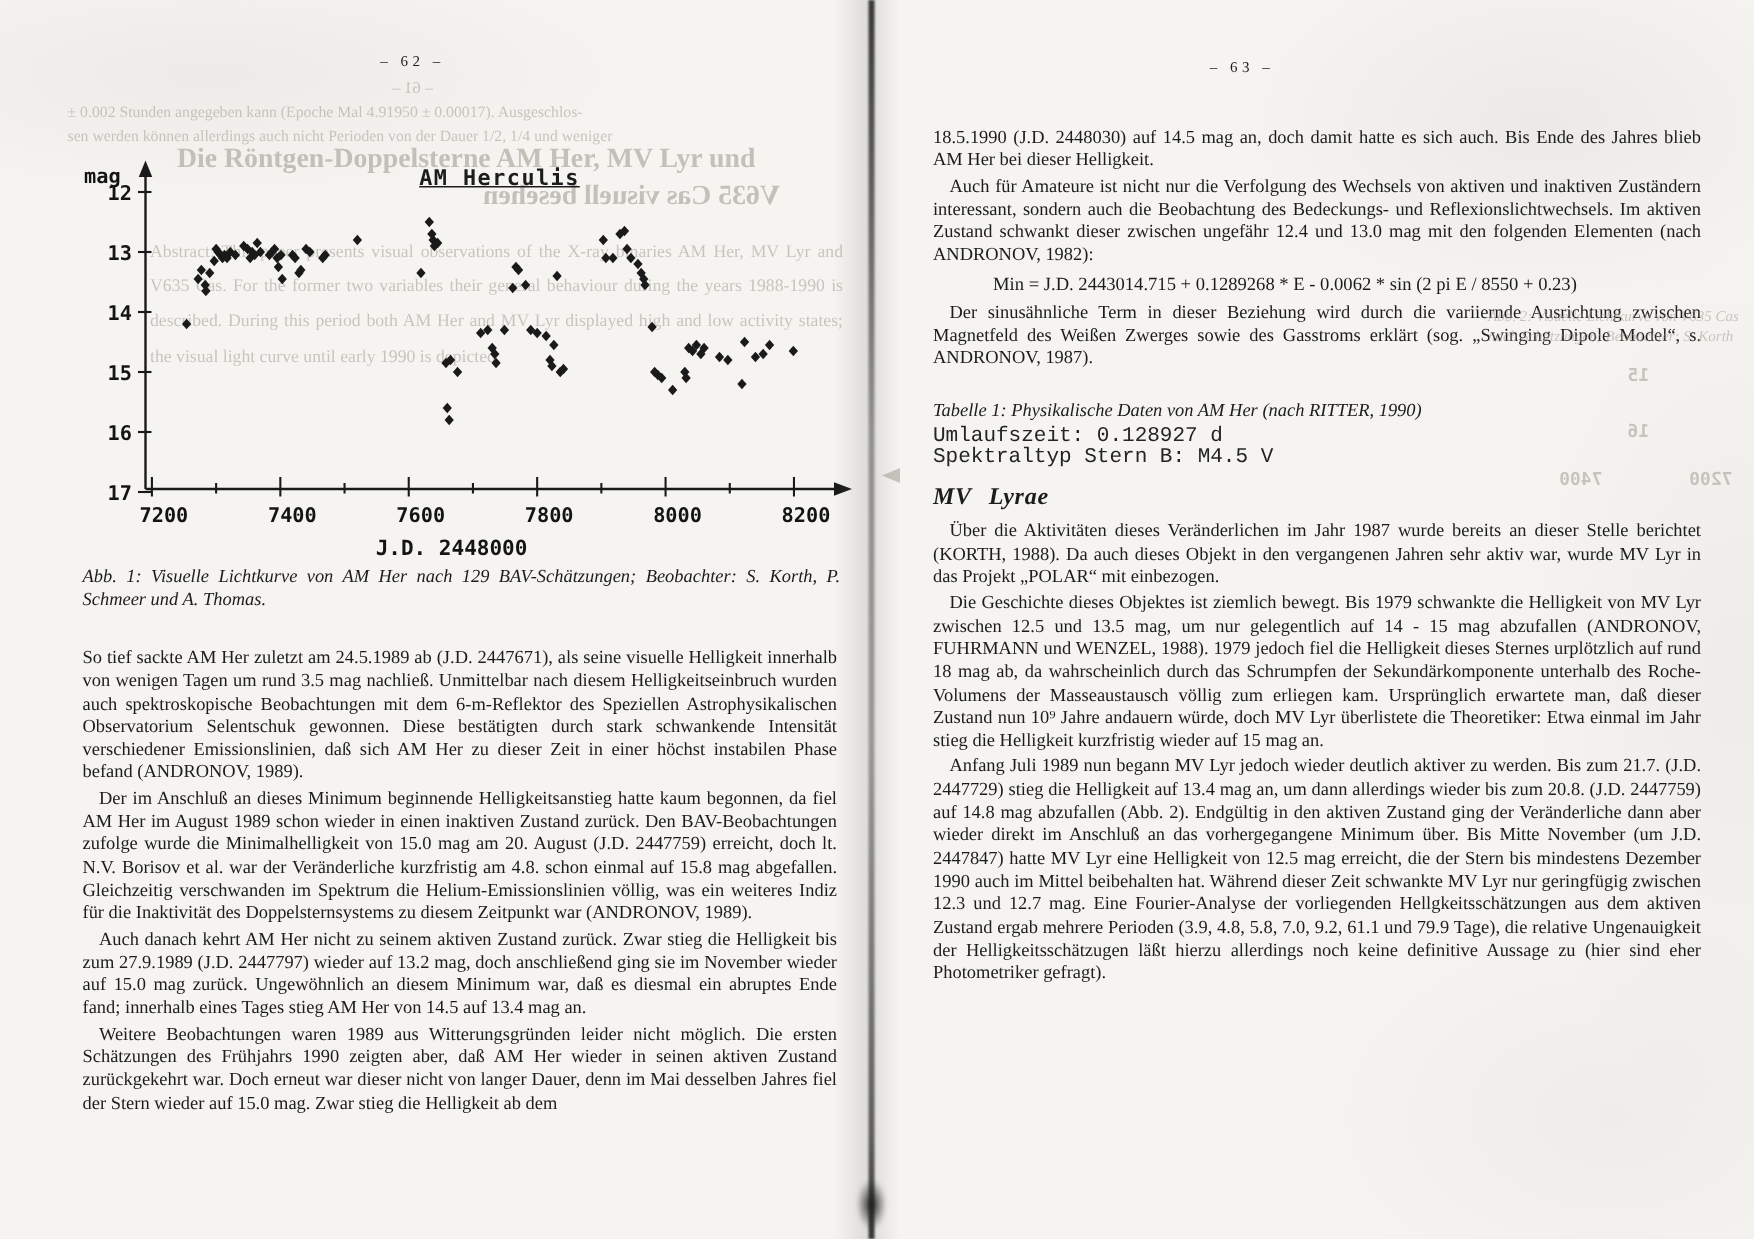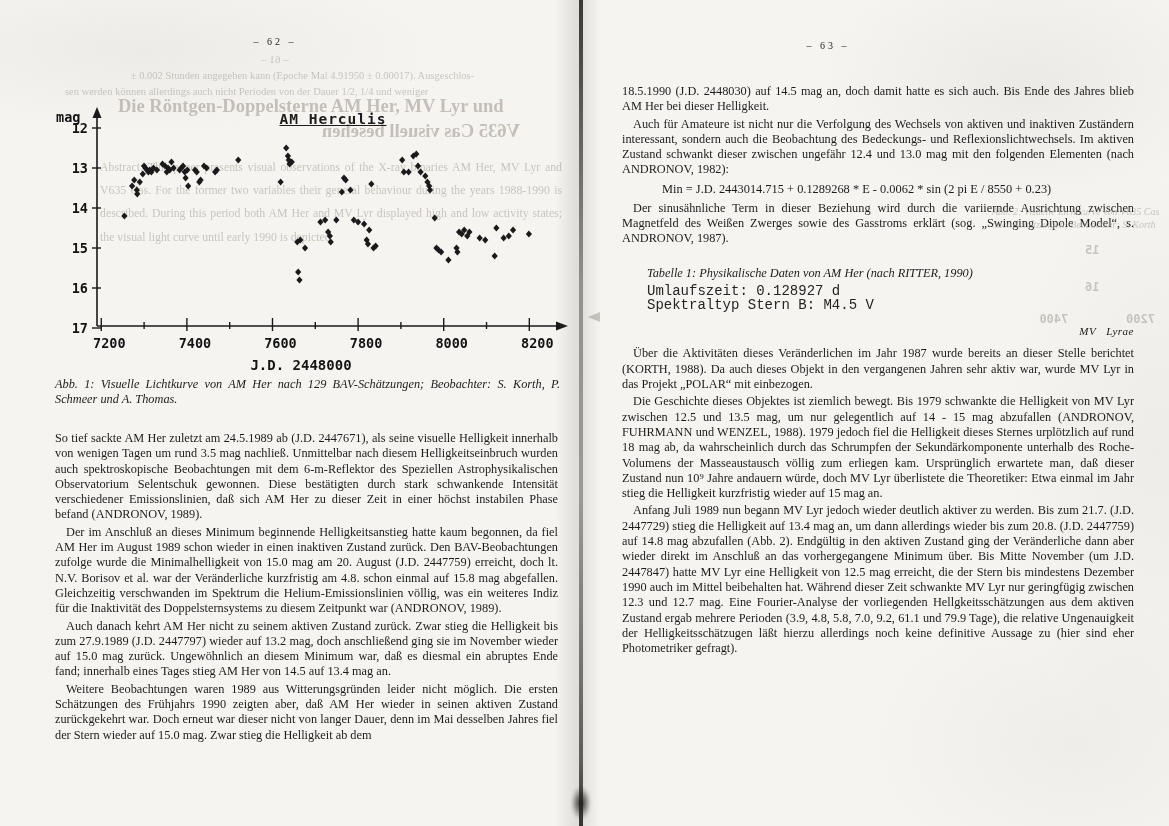--- a/index.html
+++ b/index.html
@@ -17,45 +17,45 @@
   .serif-it{font-style:italic;}
   .mono{font-family:"DejaVu Sans Mono", monospace;font-weight:bold;}
   .sans{font-family:"Liberation Sans", sans-serif;}
   .pagenum{font-size:10px;letter-spacing:3px;text-align:center;}
   .bodytext{font-size:12.3px;line-height:15.3px;text-align:justify;}
   .bodytext p{margin:0 0 2px 0;}
   .bodytext p.indent{text-indent:11px;}
   .chart-title{font-size:14.5px;text-decoration:underline;letter-spacing:1px;}
   .caption{font-size:12.3px;line-height:15px;text-align:justify;}
   .formula{font-size:12.4px;line-height:17px;padding-left:40px;margin:3px 0 3px 0;}
-  .table-block{margin-top:19px;margin-left:25px;}
+  .table-block{margin-top:19px;}
   .table-title{font-size:12.3px;margin-bottom:4px;}
   .trow{font-size:14px;line-height:13.6px;color:#242424;font-family:Liberation Mono, monospace;}
-  .section-heading{font-style:italic;font-weight:normal;font-size:11px;text-align:right;
+  .section-heading{font-style:italic;font-weight:bold;font-size:16px;text-align:left;
     word-spacing:7px;margin:12px 0 7px 0;letter-spacing:.5px;}
   .ghost{color:#a39e94;opacity:.55;filter:blur(.4px);pointer-events:none;}
   .ghost-strong{color:#aaa49a;opacity:.65;filter:blur(.5px);}
   .mirror{transform:scaleX(-1);}
   .gutter-shade{position:absolute;left:556px;top:0;width:44px;height:826px;
     background:linear-gradient(to right, transparent, rgba(110,108,102,.16) 45%, rgba(110,108,102,.16) 58%, transparent);}
   .gutter-line{position:absolute;left:579px;top:0;width:4px;height:826px;filter:blur(.7px);
     background:linear-gradient(to bottom, rgba(38,38,36,.9), rgba(72,70,66,.5) 35%, rgba(72,70,66,.45) 60%, rgba(50,50,47,.75) 92%, rgba(35,35,33,.9));}
   .gutter-blob{position:absolute;left:571px;top:786px;width:20px;height:34px;border-radius:50%;
     background:radial-gradient(ellipse at center, rgba(30,30,28,.95), rgba(30,30,28,0) 70%);filter:blur(1.5px);}
 </style>
 </head>
 <body>
 
 <div class="abs" style="left:0;top:0;width:580px;height:826px;">
 
   <div class="abs pagenum" style="left:225px;top:36px;width:100px;">– 62 –</div>
 
   <div class="abs ghost mirror" style="left:235px;top:53px;width:80px;text-align:center;font-size:11px;">– 61 –</div>
-  <div class="abs ghost" style="left:45px;top:70px;width:515px;font-size:10.5px;text-align:center;">± 0.002 Stunden angegeben kann (Epoche Mal 4.91950 ± 0.00017). Ausgeschlos-</div>
-  <div class="abs ghost" style="left:45px;top:86px;width:510px;font-size:10.5px;margin-left:20px;">sen werden können allerdings auch nicht Perioden von der Dauer 1/2, 1/4 und weniger</div>
+  <div class="abs ghost" style="left:45px;top:70px;width:515px;font-size:10.5px;">± 0.002 Stunden angegeben kann (Epoche Mal 4.91950 ± 0.00017). Ausgeschlos-</div>
+  <div class="abs ghost" style="left:45px;top:86px;width:510px;font-size:10.5px;">sen werden können allerdings auch nicht Perioden von der Dauer 1/2, 1/4 und weniger</div>
   <div class="abs ghost-strong" style="left:118px;top:96px;width:440px;font-size:18.5px;font-weight:bold;">Die Röntgen-Doppelsterne AM Her, MV Lyr und</div>
   <div class="abs ghost-strong mirror" style="left:295px;top:121px;width:252px;font-size:18.5px;font-weight:bold;text-align:center;">V635 Cas visuell besehen</div>
   <div class="abs ghost" style="left:100px;top:156px;width:462px;font-size:11.8px;line-height:23.2px;text-align:justify;">Abstract: This paper presents visual observations of the X-ray binaries AM Her, MV Lyr and V635 Cas. For the former two variables their general behaviour during the years 1988-1990 is described. During this period both AM Her and MV Lyr displayed high and low activity states; the visual light curve until early 1990 is depicted.</div>
 
   <div class="abs chart-title mono" style="left:290px;top:111px;transform:translateX(-50%);margin-left:43px;">AM Herculis</div>
   <svg class="abs" id="plot" width="522" height="280" style="left:50px;top:102px;">
       <line x1="47" y1="224" x2="509" y2="224" stroke="#1a1a1a" stroke-width="1.6"></line>
       <line x1="47" y1="10" x2="47" y2="224" stroke="#1a1a1a" stroke-width="1.6"></line>
       <path d="M518,224 L506,219.5 L506,228.5 Z" fill="#1a1a1a"></path>
       <path d="M47,5 L42.5,16 L51.5,16 Z" fill="#1a1a1a"></path>

